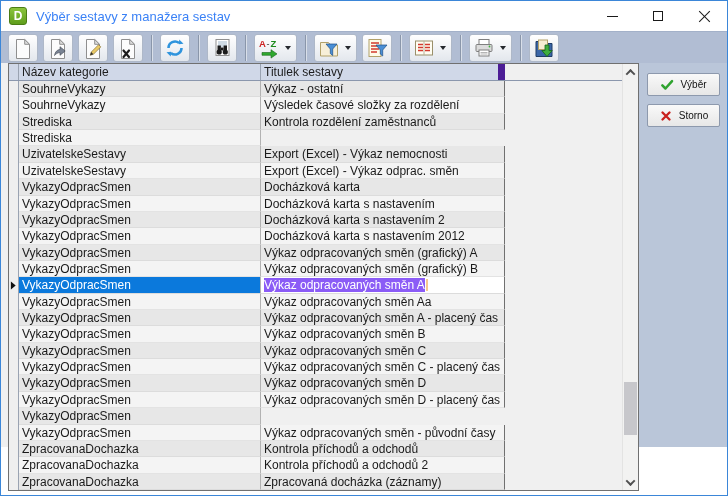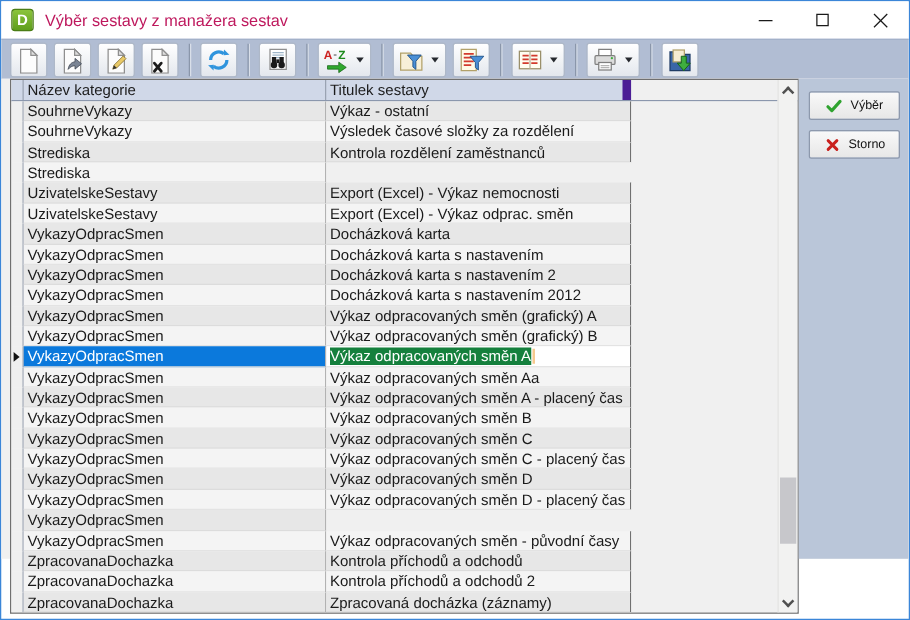--- a/index.html
+++ b/index.html
@@ -6,21 +6,21 @@
   html,body { width:728px; height:496px; }
   body { font-family:"Liberation Sans", sans-serif; }
 
   #window { position:relative; width:728px; height:496px; border:1px solid #3b86d8; background:#fff; overflow:hidden; }
 
   
   .titlebar { height:30px; background:#ffffff; display:flex; align-items:center; }
   .app-icon { width:18px; height:18px; margin-left:8px; border-radius:3px;
               background:linear-gradient(#8bc43c,#5f9e1c); border:1px solid #4a7d15;
               color:#fff; font-weight:bold; font-size:12px; display:flex; align-items:center; justify-content:center; }
-  .title-text { margin-left:9px; font-size:13px; color:#be185d; }
+  .title-text { margin-left:9px; font-size:13px; color:#3b82f6; }
   .win-controls { margin-left:auto; display:flex; height:100%; }
   .win-btn { width:46px; height:100%; display:flex; align-items:center; justify-content:center; }
   .glyph-min { width:11px; height:1px; background:#1a1a1a; }
   .glyph-max { width:10px; height:10px; border:1px solid #1a1a1a; }
   .glyph-close { position:relative; width:13px; height:13px; }
   .glyph-close::before, .glyph-close::after { content:""; position:absolute; left:-1px; top:6px; width:15px; height:1px; background:#1a1a1a; }
   .glyph-close::before { transform:rotate(45deg); }
   .glyph-close::after { transform:rotate(-45deg); }
 
   
@@ -46,21 +46,21 @@
   .g-row { display:flex; height:16.36px; font-size:12px; color:#1a1a1a; }
   .c-ind { width:10px; background:#efefef; border-right:1px solid #9aa3b2; display:flex; align-items:center; justify-content:center; }
   .cell { padding:1px 0 0 3px; line-height:14.5px; white-space:nowrap; overflow:hidden; }
   .c1 { width:242px; border-right:1px solid #b2b2b2; }
   .c2 { width:244px; border-right:1px solid #707070; }
   .cell-fill { flex:1; background:#f0f0f0; }
   .g-row.odd  .c1, .g-row.odd  .c2 { background:#e7e7e7; border-bottom:1px solid #dcdcdc; }
   .g-row.even .c1, .g-row.even .c2 { background:#f4f4f4; border-bottom:1px solid #e3e3e3; }
   .g-row.sel .c1 { background:#0b79dc; color:#fff; }
   .g-row.sel .c2 { background:#ffffff; color:#1a1a1a; }
-  .sel-text { background:#15803d; color:#fff; }
+  .sel-text { background:#8b5cf6; color:#fff; }
   .caret { display:inline-block; width:2px; height:12px; background:#f6c98e; margin-left:1px; vertical-align:-2px; }
 
   
   .vsb { position:absolute; top:0; right:0; width:16px; height:100%; background:#f2f2f1; border-left:1px solid #e3e3e2; }
   .vsb-up, .vsb-down { position:absolute; left:0; width:100%; height:16px; display:flex; align-items:center; justify-content:center; }
   .vsb-up { top:0; } .vsb-down { bottom:0; }
   .chev { width:7px; height:7px; border-left:2px solid #505050; border-top:2px solid #505050; }
   .chev.up { transform:rotate(45deg) translate(1px,1px); }
   .chev.down { transform:rotate(225deg) translate(1px,1px); }
   .vsb-thumb { position:absolute; left:1px; right:1px; top:318px; height:53px; background:#c7c7cb; }

